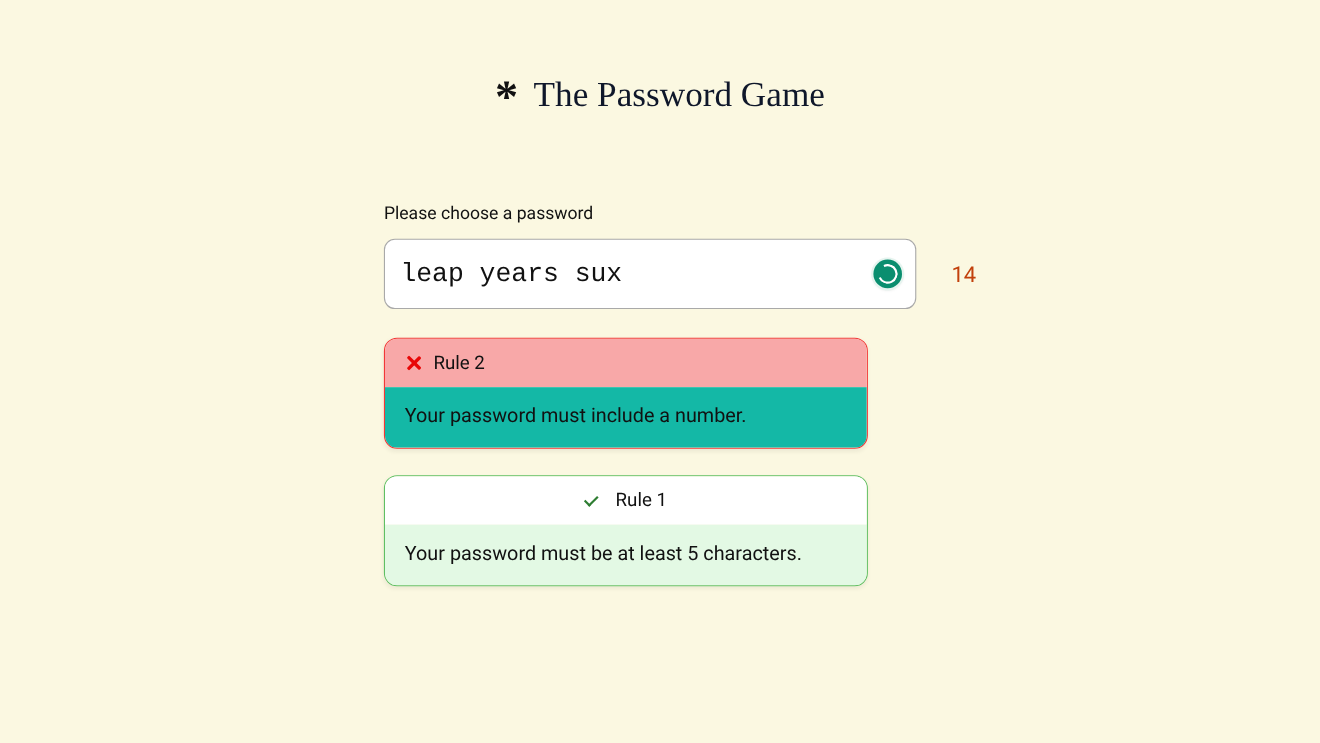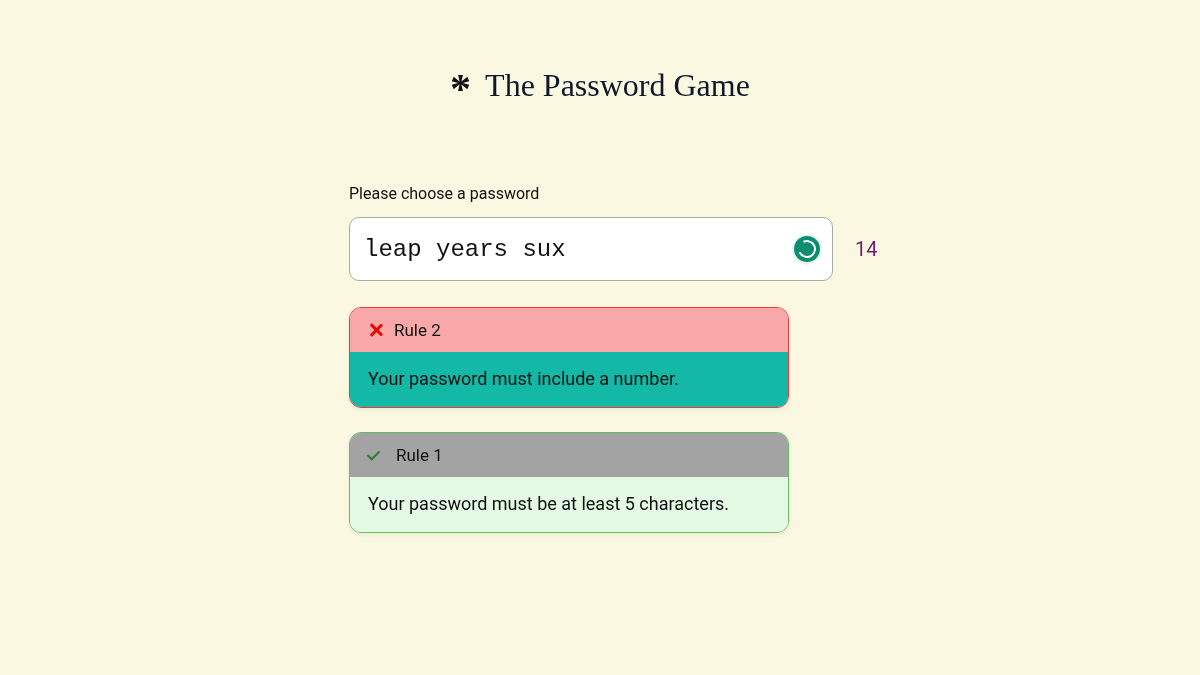--- a/index.html
+++ b/index.html
@@ -45,21 +45,21 @@
   }
   .prompt {
     font-size: 16px;
     color: #111;
     margin-bottom: 14px;
   }
   .input-row {
     display: flex;
     flex-direction: row;
     align-items: center;
-    gap: 22px;
+    gap: 32px;
     margin-bottom: 26px;
   }
   .password-box {
     flex: none;
     width: 484px;
     height: 64px;
     background: #ffffff;
     border: 1px solid #a9a9a9;
     border-radius: 10px;
     display: flex;
@@ -91,40 +91,40 @@
     content: "";
     width: 14px;
     height: 14px;
     border: 2.5px solid #ffffff;
     border-right-color: transparent;
     border-radius: 50%;
     transform: rotate(200deg);
   }
   .char-count {
     font-size: 20px;
-    color: #701a75;
+    color: #c2410c;
   }
   .rule-card {
     width: 440px;
     border-radius: 12px;
     overflow: hidden;
     box-shadow: 0 2px 4px rgba(0,0,0,0.06);
     margin-bottom: 24px;
   }
   .rule-fail { border: 1px solid #f23737; }
   .rule-pass { border: 1px solid #5fbf63; }
   .rule-head {
     display: flex;
     align-items: center;
     gap: 10px;
     padding: 12px 18px;
     font-size: 17px;
   }
   .rule-fail .rule-head { background: #f8a8a8; }
-  .rule-pass .rule-head { background: #a3a3a3; }
+  .rule-pass .rule-head { background: #ffffff; justify-content: center; }
   .rule-body {
     padding: 16px 18px 18px;
     font-size: 18px;
   }
   .rule-fail .rule-body { background: #14b8a6; }
   .rule-pass .rule-body { background: #e3f9e4; }
   .icon-x {
     width: 16px; height: 16px;
     position: relative;
   }

